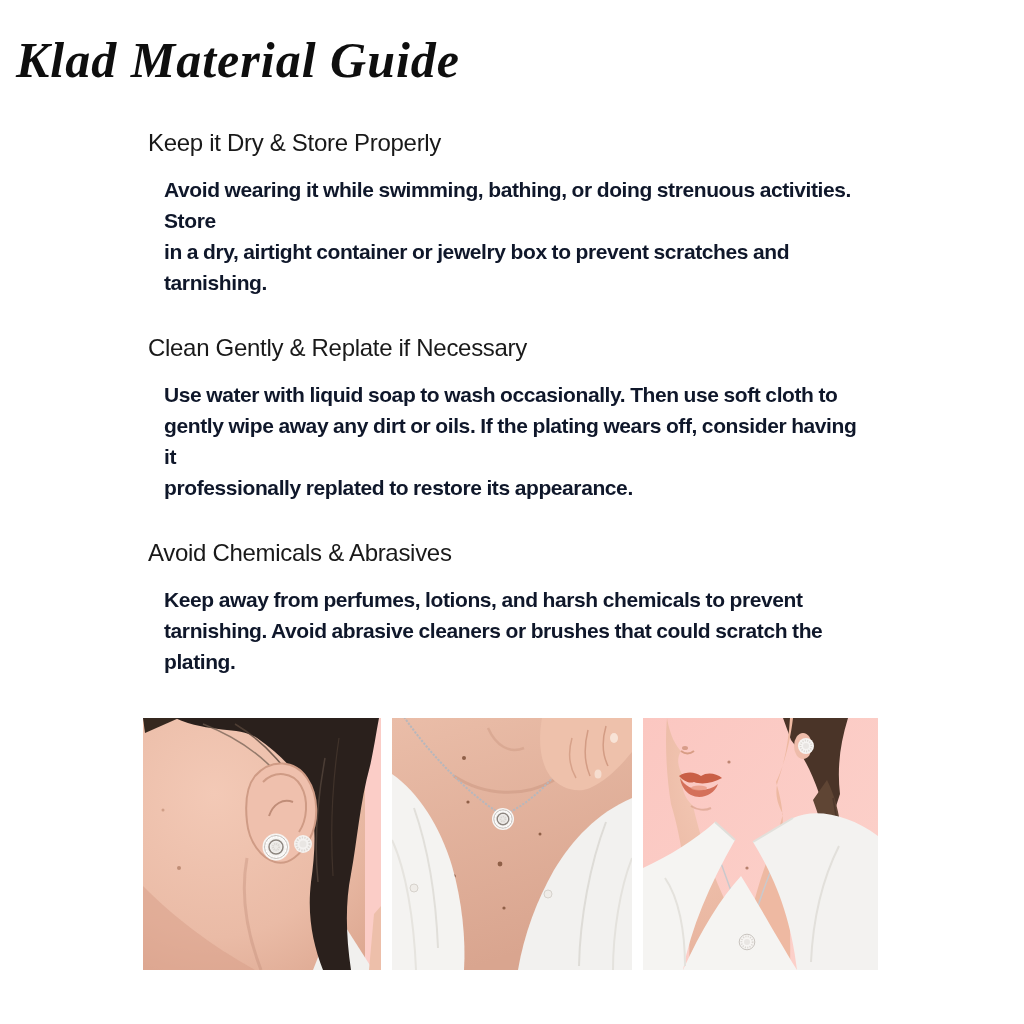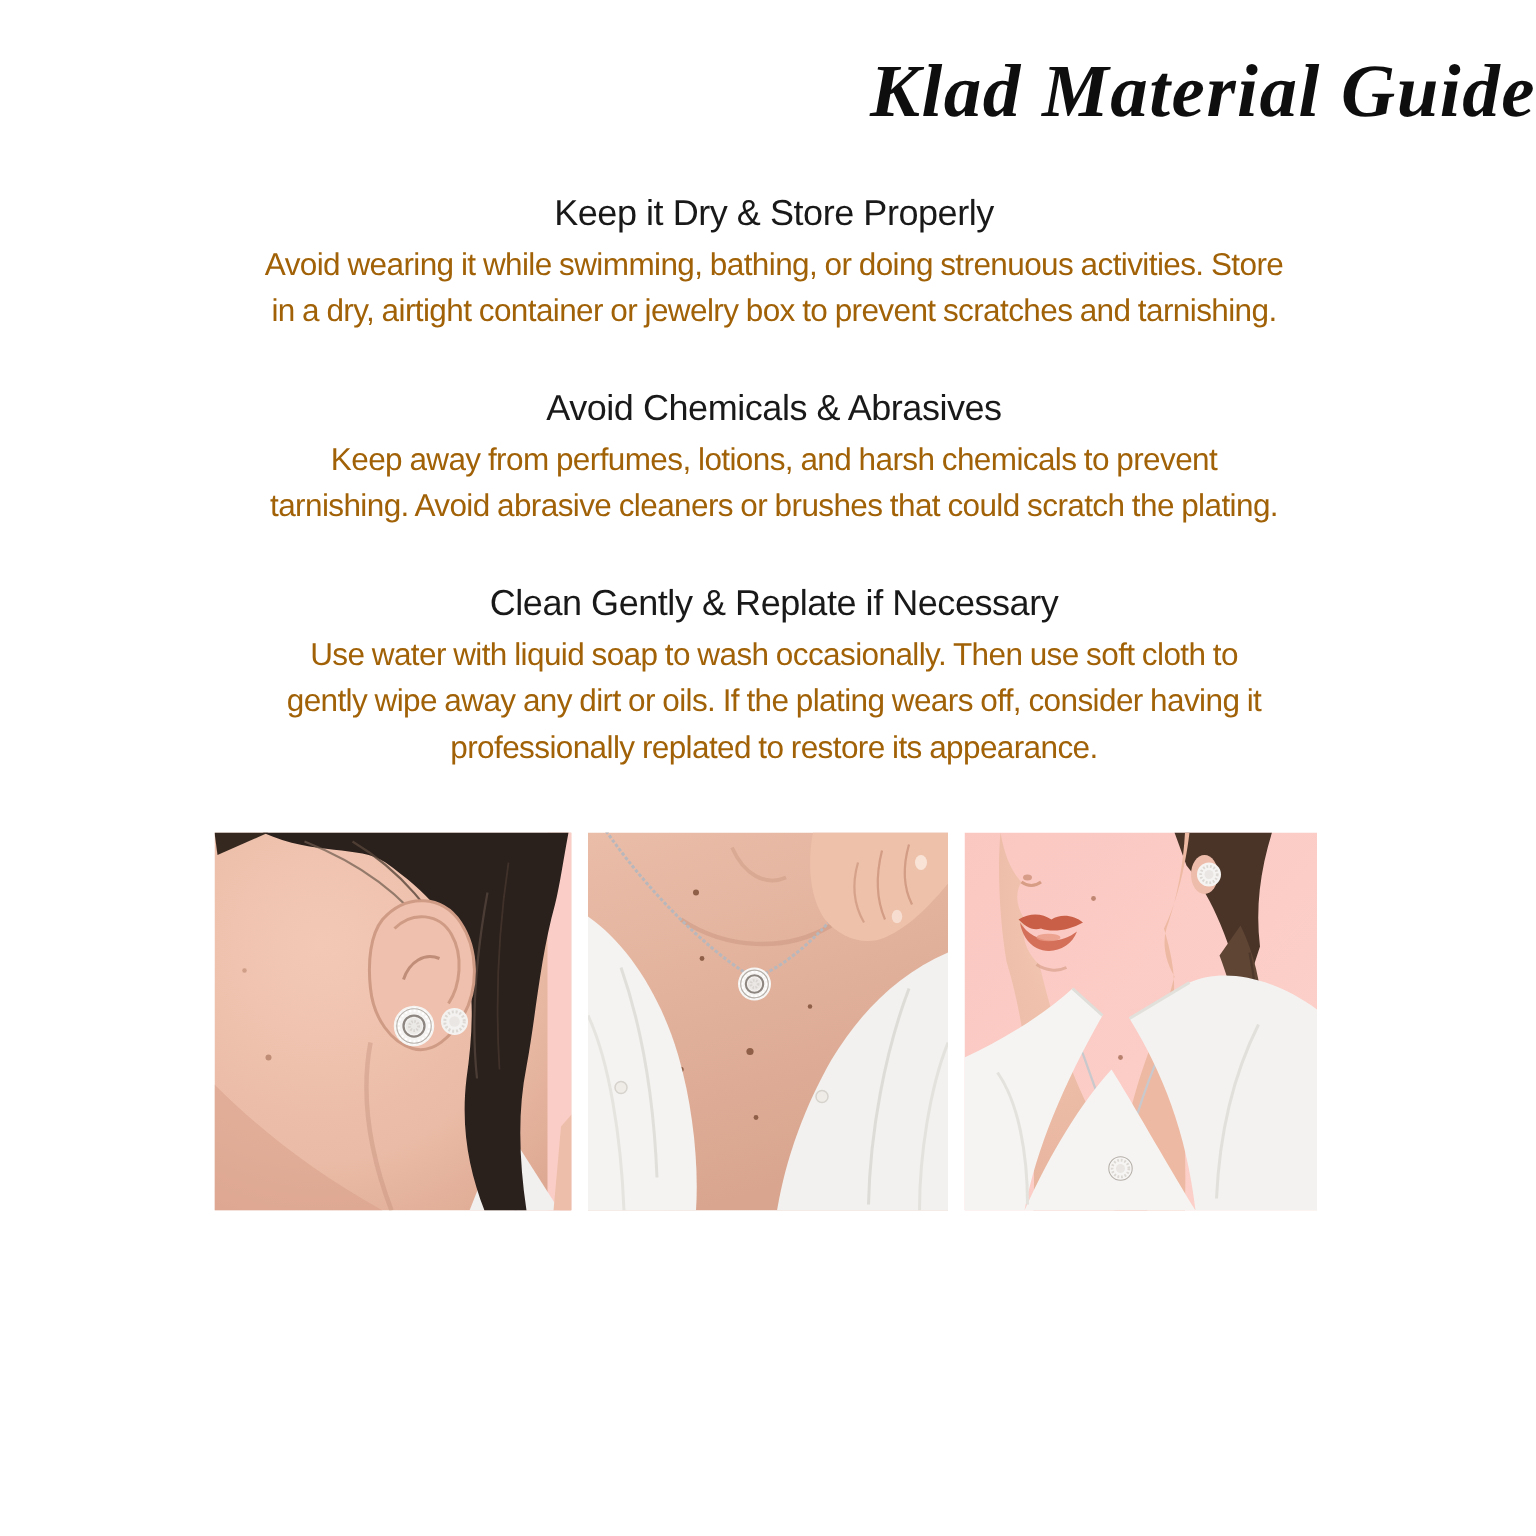--- a/index.html
+++ b/index.html
@@ -1,34 +1,34 @@
 <!DOCTYPE html>
 <html><head>
 <meta charset="utf-8">
 <style>
   html,body{margin:0;padding:0;}
   body{
     width:1024px;height:1024px;background:#ffffff;overflow:hidden;
     font-family:"Liberation Sans",sans-serif;color:#1f1f1f;
   }
   .page-title{
-    margin:28px 0 0 16px;text-align:right;
+    margin:28px 0 0 16px;text-align:left;
     font-family:"Liberation Serif","DejaVu Serif",serif;
     font-style:italic;font-weight:600;font-size:50px;line-height:64px;
     letter-spacing:1px;color:#0e0e0e;
   }
   .content{margin:36px 140px 0 148px;}
-  .care-section{margin:0 0 35px 0;text-align:center;}
+  .care-section{margin:0 0 35px 0;}
   .care-section h2{
     margin:0 0 3px 0;font-size:24px;line-height:30px;font-weight:400;
     letter-spacing:-0.3px;color:#191919;
   }
   .care-section p{
-    margin:0;font-size:21px;line-height:31px;font-weight:400;
-    letter-spacing:-0.4px;word-spacing:-0.5px;color:#a16207;
+    margin:16px;font-size:21px;line-height:31px;font-weight:700;
+    letter-spacing:-0.4px;word-spacing:-0.5px;color:#0f172a;
     white-space:pre-line;
   }
   .care-section:nth-child(3){margin-bottom:41px;}
   .gallery{
     margin:21px 0 0 143px;display:flex;gap:11px;align-items:flex-start;
   }
   .gallery figure{margin:0;padding:0;line-height:0;}
   .photo{display:block;}
 </style>
 </head>
@@ -38,29 +38,29 @@
 
   <h1 class="page-title">Klad Material Guide</h1>
 
   <div class="content">
     <section class="care-section">
       <h2>Keep it Dry &amp; Store Properly</h2>
       <p>Avoid wearing it while swimming, bathing, or doing strenuous activities. Store
 in a dry, airtight container or jewelry box to prevent scratches and tarnishing.</p>
     </section>
     <section class="care-section">
-      <h2>Avoid Chemicals &amp; Abrasives</h2>
-      <p>Keep away from perfumes, lotions, and harsh chemicals to prevent
-tarnishing. Avoid abrasive cleaners or brushes that could scratch the plating.</p>
-    </section>
-    <section class="care-section">
       <h2>Clean Gently &amp; Replate if Necessary</h2>
       <p>Use water with liquid soap to wash occasionally. Then use soft cloth to
 gently wipe away any dirt or oils. If the plating wears off, consider having it
 professionally replated to restore its appearance.</p>
+    </section>
+    <section class="care-section">
+      <h2>Avoid Chemicals &amp; Abrasives</h2>
+      <p>Keep away from perfumes, lotions, and harsh chemicals to prevent
+tarnishing. Avoid abrasive cleaners or brushes that could scratch the plating.</p>
     </section>
     <section class="care-section">
     </section>
   </div>
 
   <div class="gallery">
 
     <figure>
       <svg class="photo" width="238" height="252" viewBox="0 0 238 252">
         <defs>

